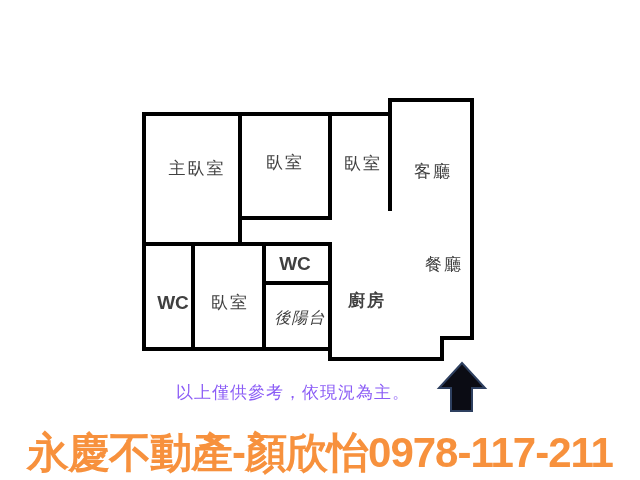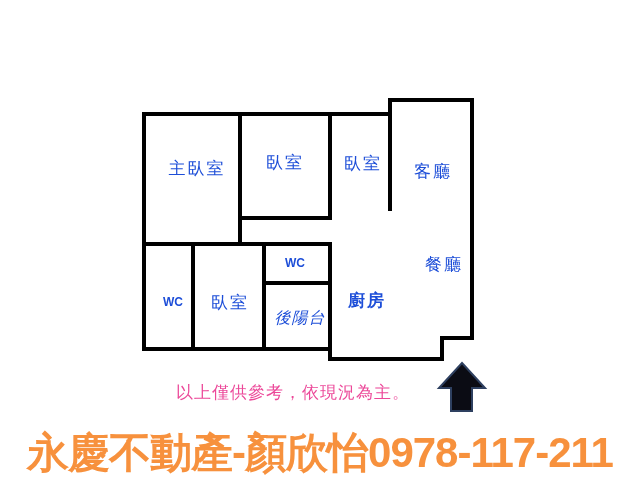--- a/index.html
+++ b/index.html
@@ -15,43 +15,43 @@
     background:#ffffff;
   }
   .plan-svg{
     position:absolute;left:0;top:0;width:640px;height:480px;
   }
   .room-label{
     position:absolute;
     transform:translate(-50%,-50%);
     font-family:"Liberation Serif","DejaVu Serif",serif;
     font-size:17px;
-    color:#1d4ed8;
+    color:#404040;
     letter-spacing:2px;
     white-space:nowrap;
     line-height:1;
   }
   .room-label.small{
     font-size:16px;
     letter-spacing:1px;
     font-style:italic;
   }
   .room-label.wc{
     font-family:"Liberation Sans","DejaVu Sans",sans-serif;
     font-weight:bold;
-    font-size:12px;
+    font-size:19px;
     letter-spacing:0px;
   }
   .disclaimer{
     position:absolute;
     left:293px;top:392px;
     transform:translate(-50%,-50%);
     font-family:"Liberation Serif","DejaVu Serif",serif;
     font-size:17px;
-    color:#ec4899;
+    color:#8b5cf6;
     letter-spacing:1px;
     white-space:nowrap;
   }
   .footer-line{
     position:absolute;
     left:320px;top:453px;
     transform:translate(-50%,-50%);
     font-family:"Liberation Sans","DejaVu Sans",sans-serif;
     font-size:42px;
     font-weight:bold;

